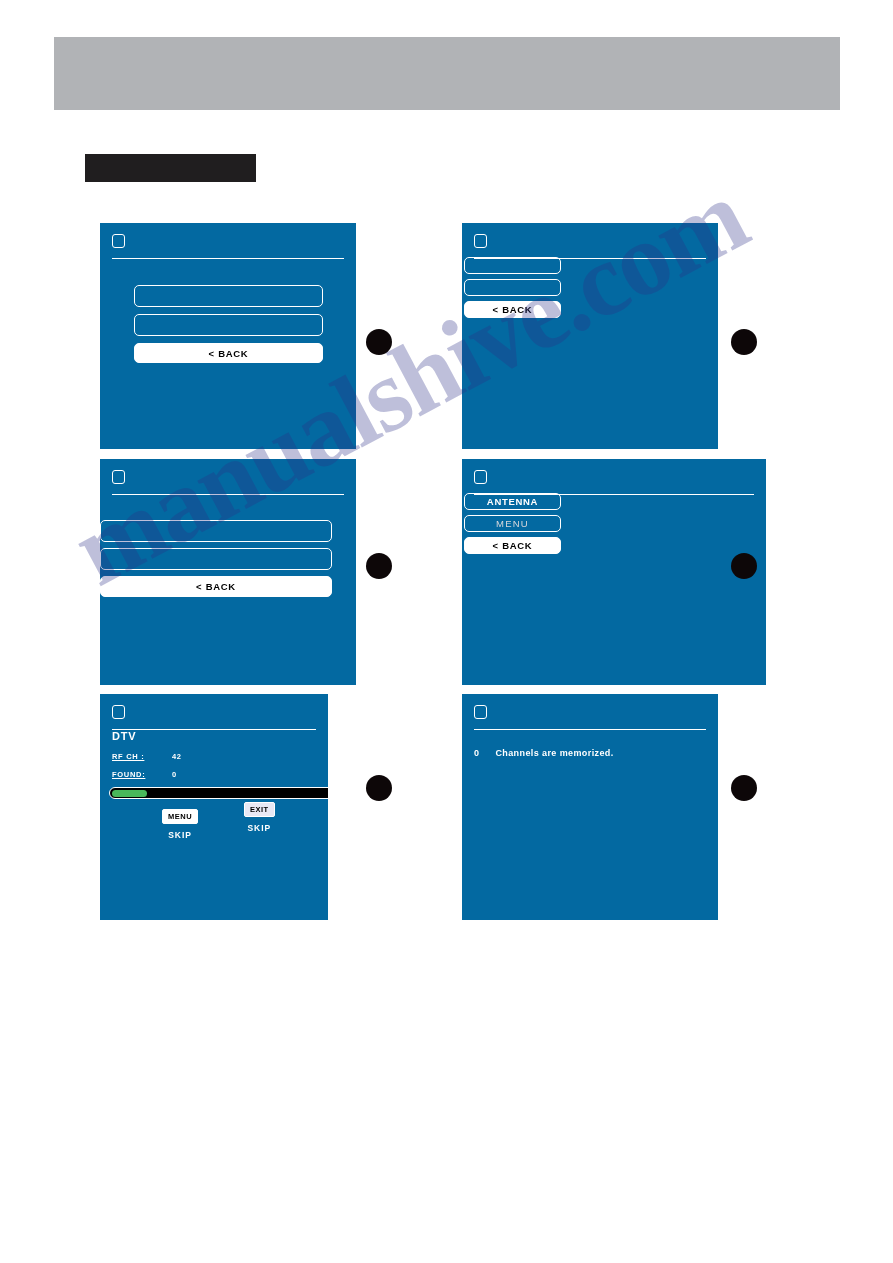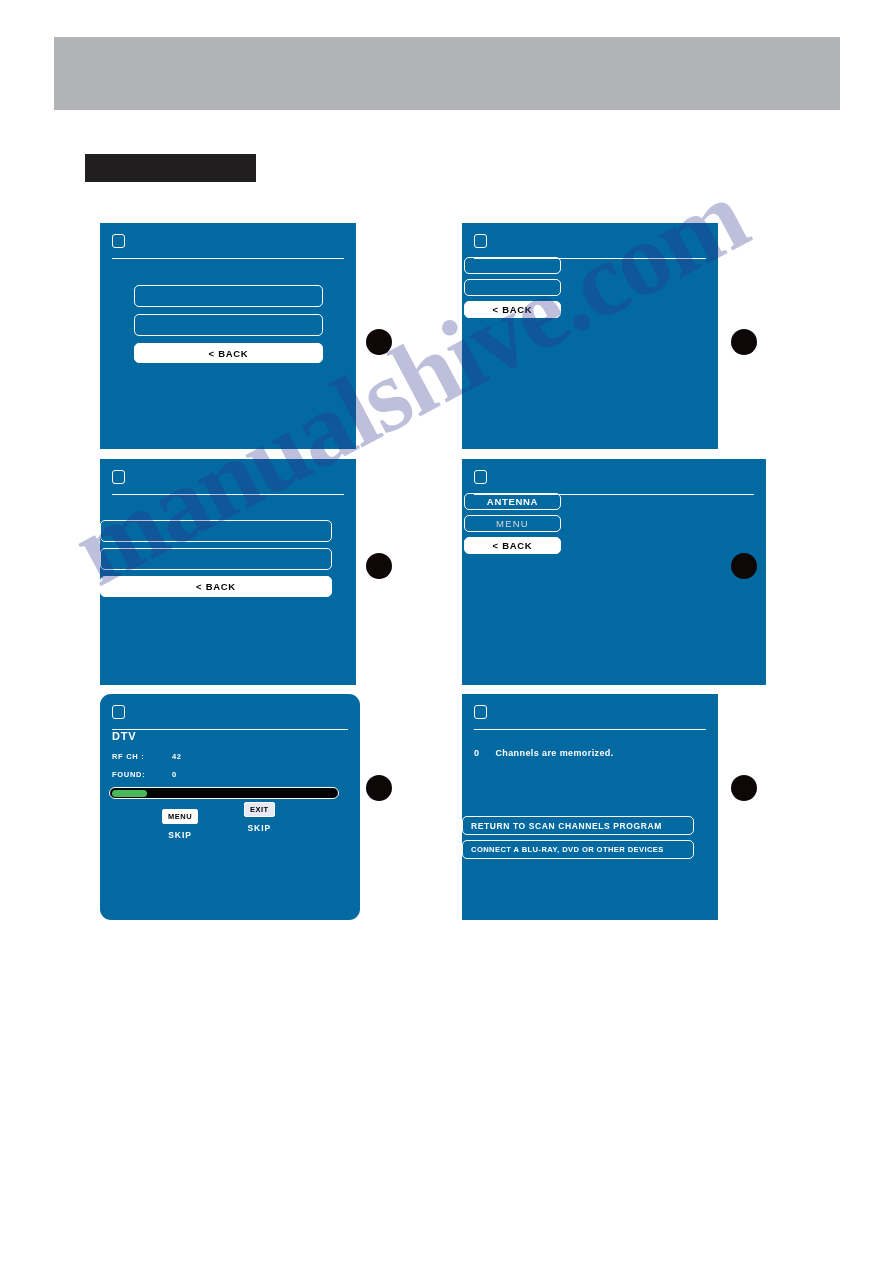--- a/index.html
+++ b/index.html
@@ -171,21 +171,21 @@
     letter-spacing: 0.8px;
   }
   .dtv-row {
     display: flex;
     align-items: center;
     color: #ffffff;
     font-size: 7.5px;
     font-weight: bold;
     letter-spacing: 0.7px;
   }
-  .dtv-row .k { width: 60px; }
+  .dtv-row .k { width: 60px; text-decoration: underline; }
   .dtv-row .v { }
 
   .progress-track {
     position: relative;
     box-sizing: border-box;
     border: 1.4px solid #ffffff;
     border-radius: 7px;
     background: #000000;
     overflow: hidden;
   }
@@ -343,21 +343,21 @@
         </div>
         <div class="stack" style="left:2px; top:34px; width:97px; gap:5px;">
           <div class="btn" style="height:17px;">ANTENNA</div>
           <div class="btn dim" style="height:17px;">MENU</div>
           <div class="btn solid" style="height:17px;">&lt; BACK</div>
         </div>
       </div>
     </div>
     <div class="step-dot" style="left: 731px; top: 553px; background: rgb(13, 7, 8);"></div>
 
-    <div class="tv" style="left:100px; top:694px; width:260px; height:226px;border-radius:11px;">
+    <div class="tv" style="left:100px; top:694px; width:228px; height:226px;">
       <div class="tv-inner">
         <div class="tv-head">
           <div class="tv-head-icon"></div>
           <div class="tv-head-title"></div>
           <div class="tv-head-rule"></div>
         </div>
 
         <div style="position:absolute; left:12px; top:36px;" class="dtv-label">DTV</div>
 
         <div class="dtv-row" style="position:absolute; left:12px; top:58px; width:160px;">
@@ -393,22 +393,18 @@
           <div class="tv-head-icon"></div>
           <div class="tv-head-title"></div>
           <div class="tv-head-rule"></div>
         </div>
 
         <div class="memo-line" style="left:12px; top:54px;">
           <span class="memo-count">0</span>
           <span>Channels are memorized.</span>
         </div>
 
-        <div class="stack" style="left:0px; top:122px; width:232px; gap:5px;">
-          <div class="btn left-text" style="height:19px; font-size:8.5px; letter-spacing:0.6px;">RETURN TO SCAN CHANNELS PROGRAM</div>
-          <div class="btn left-text" style="height:19px; font-size:7.6px; letter-spacing:0.4px;">CONNECT A BLU-RAY, DVD OR OTHER DEVICES</div>
-        </div>
       </div>
     </div>
     <div class="step-dot" style="left: 731px; top: 775px; background: rgb(13, 7, 8);"></div>
 
   </div>
 </div>
 
 </body></html>

